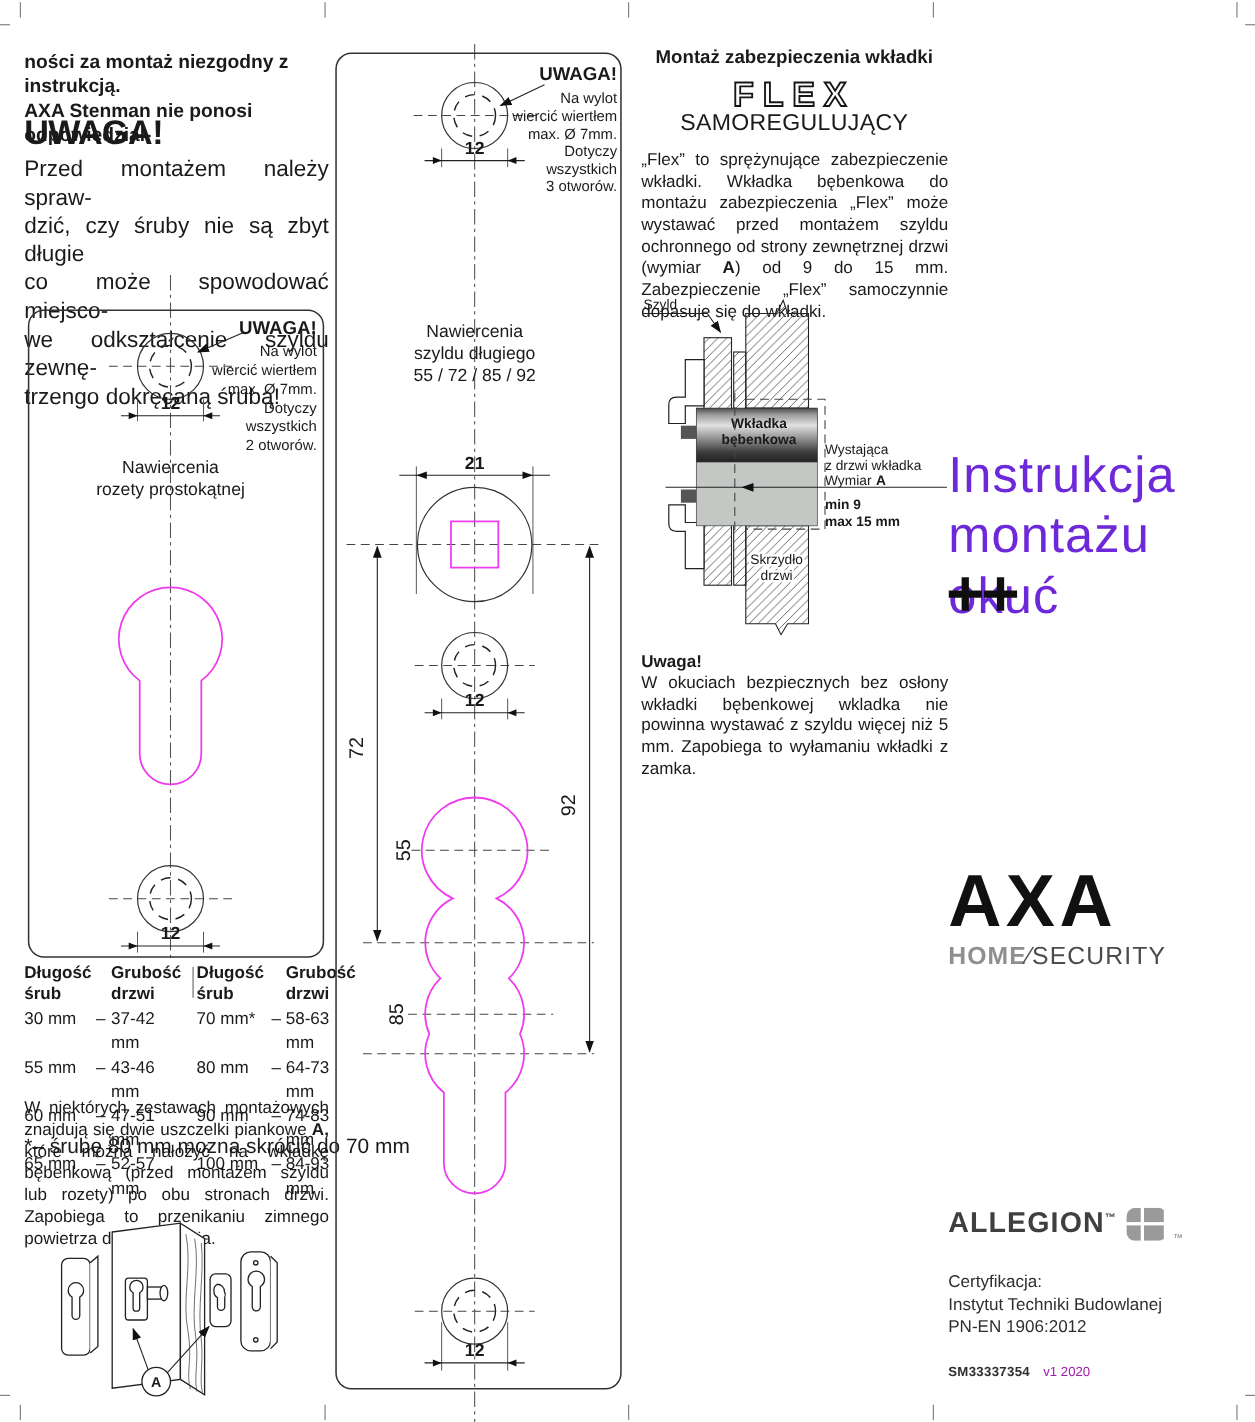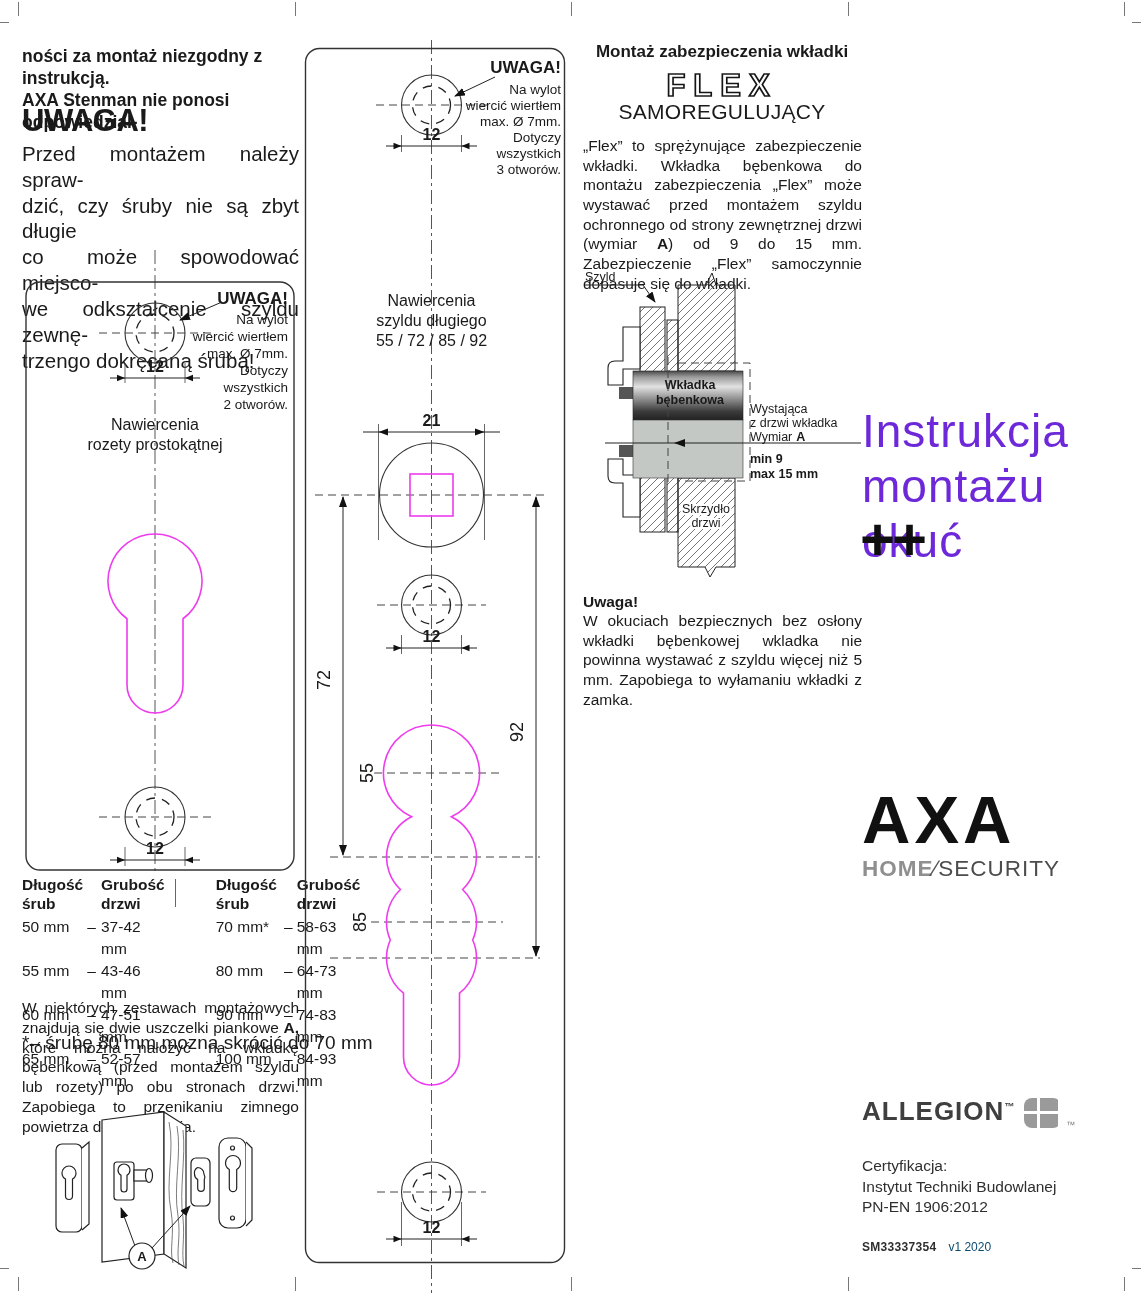--- a/index.html
+++ b/index.html
@@ -9,21 +9,21 @@
   svg{display:block;}
   svg text{font-family:"Liberation Sans",sans-serif;fill:#1a1a1a;}
   
   .cropv{position:absolute;width:1px;height:14px;background:#777;}
   .croph{position:absolute;width:9px;height:1px;background:#777;}
   
   .disclaimer{left:22px;top:46px;width:278px;font-size:17.5px;font-weight:bold;line-height:1.25;}
   .uwaga-title{left:22px;top:103px;font-size:31px;font-weight:bold;letter-spacing:-0.5px;}
   .warn-body{left:22px;top:141px;width:277px;font-size:20.5px;line-height:1.26;}
   .jline{text-align:justify;text-align-last:justify;}
-  .screw-table{left:22px;top:876px;width:282px;display:flex;font-size:15.5px;line-height:1.42;gap:37px;}
+  .screw-table{left:22px;top:876px;width:282px;display:flex;font-size:15.5px;line-height:1.42;}
   .tgroup{display:grid;grid-template-columns:60px 15px auto;column-gap:2px;}
   .tgroup.g2{margin-left:14px;grid-template-columns:64px 13px auto;}
   .thead{font-weight:bold;line-height:1.2;padding-bottom:3px;}
   .tdash{text-align:center;}
   .tdivider{left:175px;top:879px;width:1px;height:28px;background:#666;}
   .footnote{left:22px;top:1032px;font-size:19px;}
   .gasket-note{left:22px;top:998px;width:277px;font-size:15.5px;line-height:1.28;text-align:justify;}
   
   .m-heading{left:583px;top:42px;width:278px;text-align:center;font-weight:bold;font-size:17px;}
   .flex-logo{left:583px;top:68px;width:278px;text-align:center;font-size:31px;font-weight:bold;
@@ -44,21 +44,21 @@
   .allegion-row{left:862px;top:1098px;display:flex;align-items:flex-start;gap:9px;}
   .alg-txt{font-weight:bold;font-size:26px;color:#3f3f3f;letter-spacing:1px;line-height:1;}
   .alg-tm-a{font-size:10px;vertical-align:super;color:#3f3f3f;}
   .alg-icon{width:37px;height:30px;display:grid;grid-template-columns:13px 18px;grid-template-rows:13px 14px;
             gap:3px;border-radius:8px;overflow:hidden;}
   .alg-icon span{background:#9a9a9a;}
   .alg-tm-b{font-size:9px;color:#7a7a7a;margin-top:22px;margin-left:-4px;}
   .cert{left:862px;top:1156px;font-size:15.5px;line-height:1.33;color:#2f2f2f;}
   .footer-pn{left:862px;top:1240px;font-size:12px;color:#2f2f2f;}
   .footer-pn b{letter-spacing:0.3px;}
-  .footer-pn .ver{color:#0c4a6e;margin-left:12px;}
+  .footer-pn .ver{color:#a21caf;margin-left:12px;}
   
   .panel{fill:none;stroke:#333;stroke-width:1.4;}
   .thin{fill:none;stroke:#333;stroke-width:1.1;}
   .cdash{stroke:#555;stroke-width:1;stroke-dasharray:14 4 3 4;fill:none;}
   .hdash{stroke:#444;stroke-width:1;stroke-dasharray:8 5;fill:none;}
   .ddash{stroke:#222;stroke-width:1.3;stroke-dasharray:9 7;fill:none;}
   .dimline{stroke:#222;stroke-width:1;fill:none;}
   .ext{stroke:#555;stroke-width:0.9;}
   .arr{fill:#111;}
   .dim-txt{font-size:16px;font-weight:bold;text-anchor:middle;}
@@ -162,21 +162,21 @@
     <polygon class="arr" points="163,610 171,606.8 171,613.2"></polygon>
     <text class="dim-txt" x="133" y="604">12</text>
   </g>
 </svg>
 
 <div class="abs screw-table">
   <div class="tgroup g1">
     <span class="thead">Długość śrub</span>
     <span></span>
     <span class="thead">Grubość drzwi</span>
-    <span>50 mm</span>
+    <span>30 mm</span>
       <span class="tdash">–</span>
       <span>37-42 mm</span>
     <span>55 mm</span>
       <span class="tdash">–</span>
       <span>43-46 mm</span>
     <span>60 mm</span>
       <span class="tdash">–</span>
       <span>47-51 mm</span>
     <span>65 mm</span>
       <span class="tdash">–</span>

